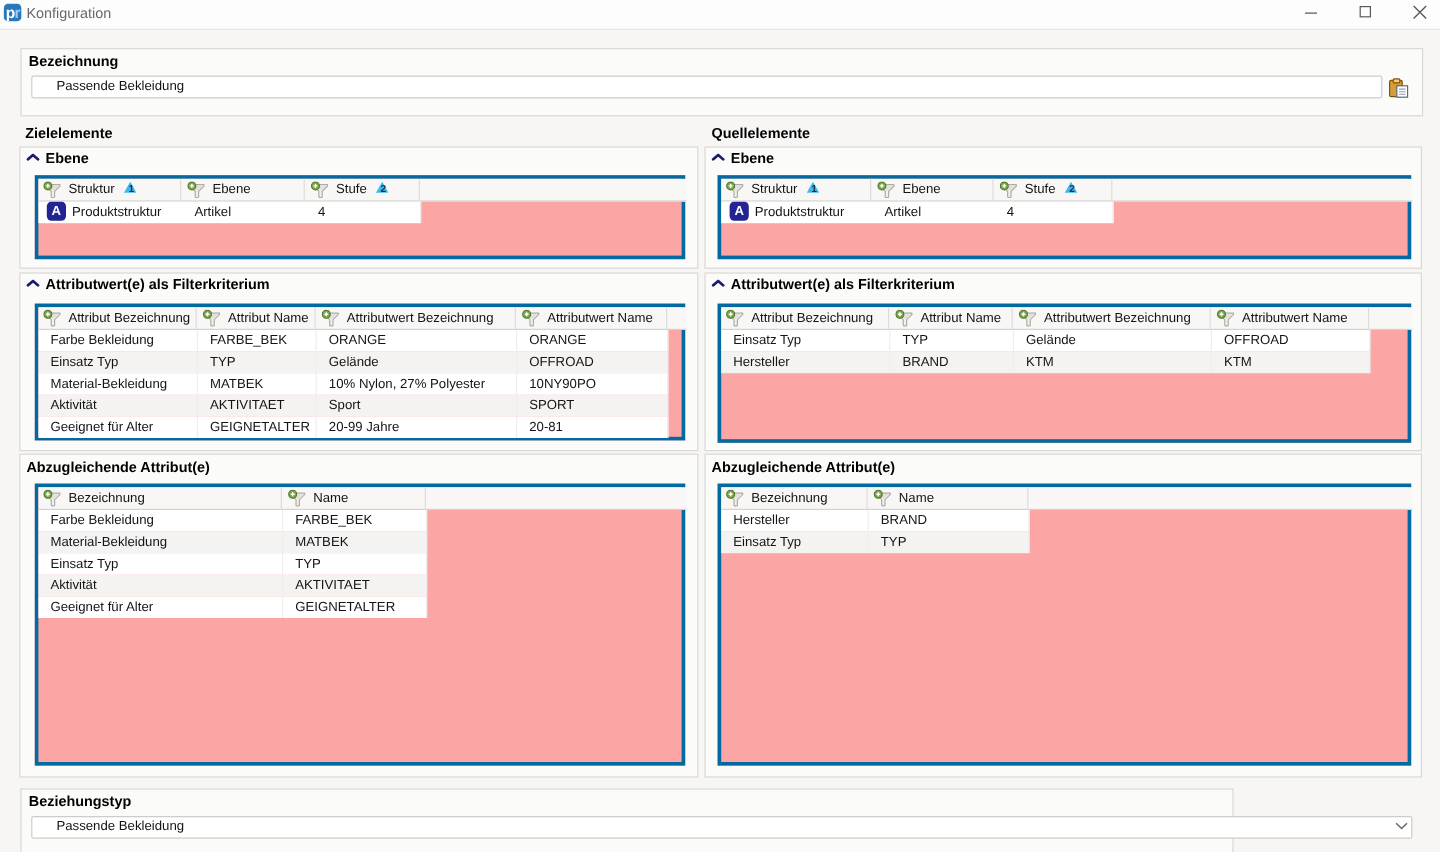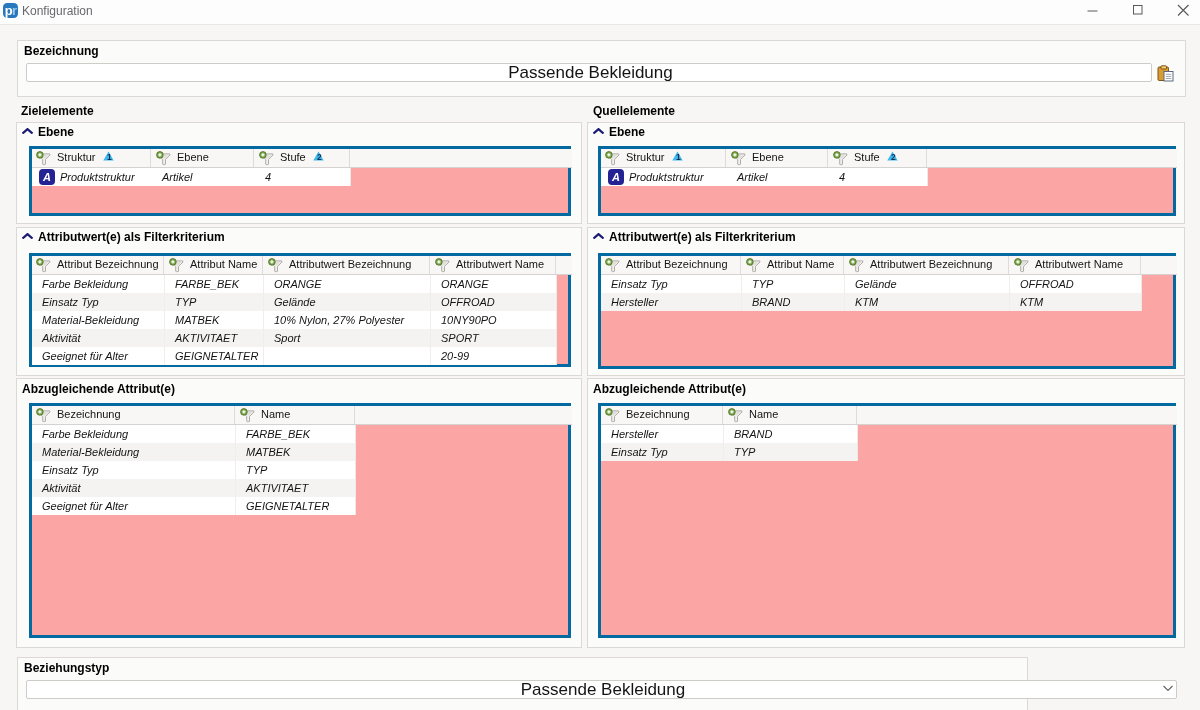--- a/index.html
+++ b/index.html
@@ -10,24 +10,24 @@
 .panel { position:absolute; background:#fbfbfa; border:1px solid #dbd8d5; }
 .gtitle { font-weight:bold; font-size:12px; color:#000; }
 .table { position:absolute; background:#fca5a5; border:3px solid #0369a1; }
 .ghead { position:relative; height:19px; background:#f8f7f6; border-bottom:1px solid #d5d3d1; }
 .hcell { position:absolute; top:0; height:18px; border-right:1px solid #dedcda; line-height:18px; white-space:nowrap; overflow:hidden; }
 .fic { position:relative; top:2px; margin-left:4px; margin-right:6px; }
 .htxt { font-size:11px; color:#141414; position:relative; top:-3px; }
 .tri { position:relative; top:-3px; margin-left:7px; vertical-align:baseline; }
 .drow { position:relative; background:#ffffff; border-right:1px solid #eaeae9; }
 .drow.alt { background:#f4f3f2; }
-.dcell { position:absolute; top:0; padding-left:10px; font-size:11px; white-space:nowrap; overflow:hidden;font-style:italic; }
+.dcell { position:absolute; top:0; padding-left:10px; font-size:11px; white-space:nowrap; overflow:hidden; }
 .vline { position:absolute; width:1px; background:#efeeed; }
 .aicon { display:inline-block; width:16px; height:16px; background:#232394; border-radius:4px; color:#fff; font-weight:bold; font-size:11px; line-height:16px; text-align:center; vertical-align:middle; margin:-3px 5px 0 -3px; }
-.field { position:absolute; background:#fff; border:1px solid #cfccc8; border-radius:2px; font-size:17px; line-height:17px; padding-left:3px; white-space:nowrap;text-align:center; }
+.field { position:absolute; background:#fff; border:1px solid #cfccc8; border-radius:2px; font-size:11px; line-height:17px; padding-left:20px; white-space:nowrap; }
 </style></head>
 <body>
 
 <div class="titlebar">
 <svg class="abs" style="left:3px;top:3px" width="15" height="15" viewBox="0 0 15 15">
 <rect x="0" y="0" width="15" height="15" rx="4.2" fill="#2878be"></rect>
 <text x="1.8" y="12.2" font-size="13" font-weight="bold" fill="#ffffff" font-family="Liberation Sans,sans-serif">p</text>
 <text x="9.0" y="12.2" font-size="13" font-weight="bold" fill="#9fc8e8" font-family="Liberation Sans,sans-serif">r</text>
 </svg>
 <div class="title-txt">Konfiguration</div>
@@ -187,21 +187,22 @@
 </div>
 <div class="drow alt" style="width:525px;height:18px;line-height:18px">
 <div class="dcell" style="left:0px;width:193px">Aktivität</div>
 <div class="dcell" style="left:133px;width:159px">AKTIVITAET</div>
 <div class="dcell" style="left:232px;width:227px">Sport</div>
 <div class="dcell" style="left:399px;width:186px">SPORT</div>
 </div>
 <div class="drow" style="width:525px;height:18px;line-height:18px">
 <div class="dcell" style="left:0px;width:193px">Geeignet für Alter</div>
 <div class="dcell" style="left:133px;width:159px">GEIGNETALTER</div>
-<div class="dcell" style="left:399px;width:186px">20-99</div>
+<div class="dcell" style="left:232px;width:227px">20-99 Jahre</div>
+<div class="dcell" style="left:399px;width:186px">20-81</div>
 </div>
 <div class="vline" style="left:132px;top:19px;height:90px"></div>
 <div class="vline" style="left:231px;top:19px;height:90px"></div>
 <div class="vline" style="left:398px;top:19px;height:90px"></div>
 </div>
   </div>
 <div class="panel" style="left:587px;top:227px;width:598px;height:149px">
 <svg class="abs" style="left:5px;top:5px" width="11" height="6" viewBox="0 0 11 6">
       <path d="M1.3 4.8 L5.5 1.1 L9.7 4.8" fill="none" stroke="#1b1b72" stroke-width="2.2" stroke-linecap="square"></path>
     </svg>

